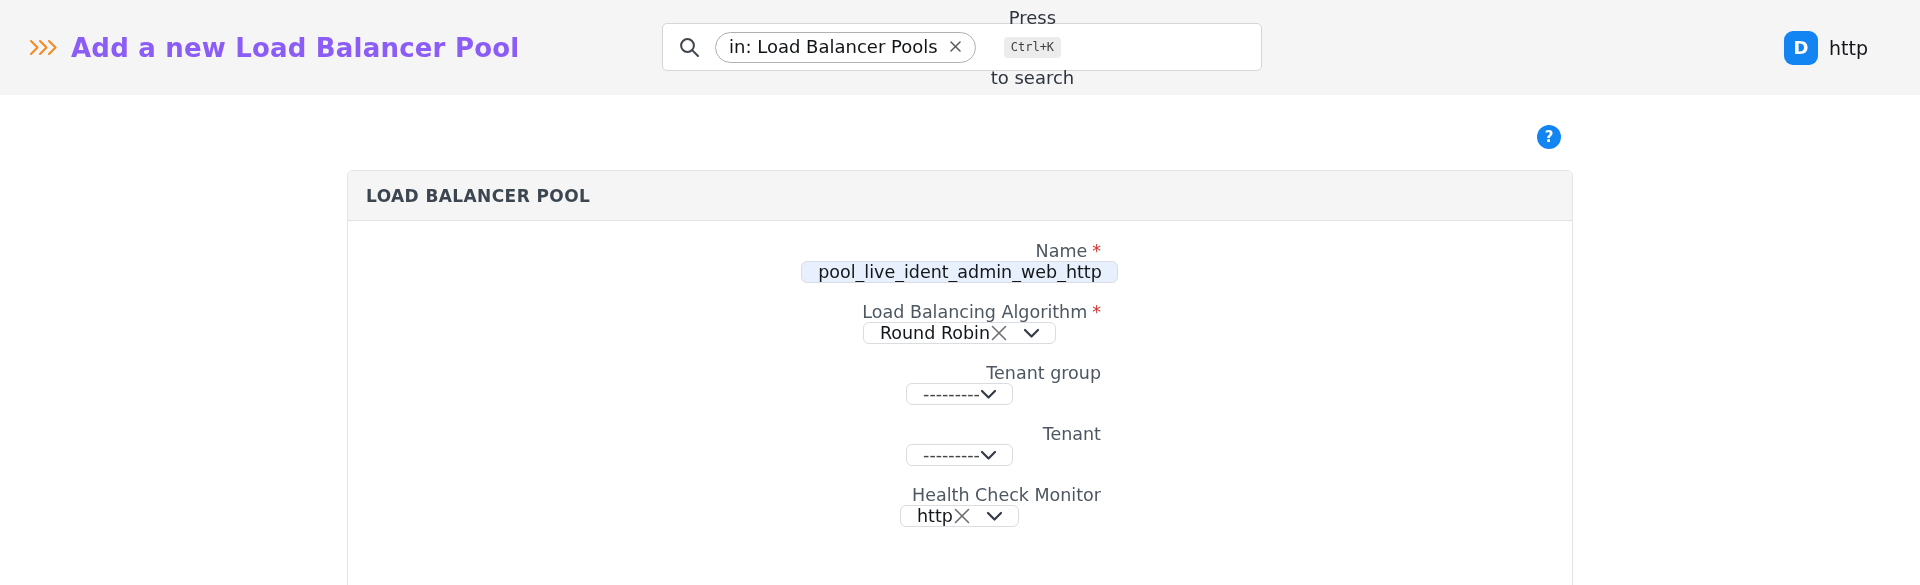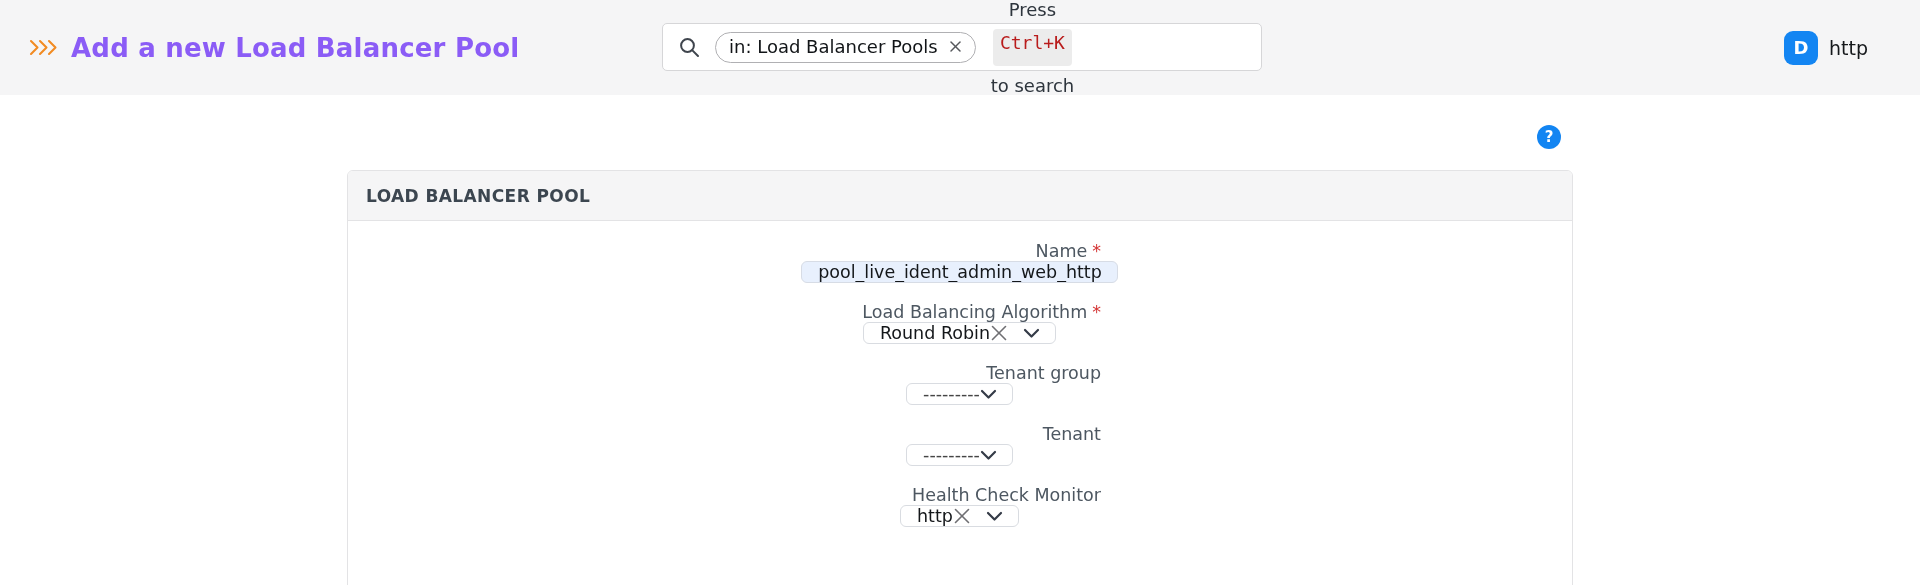--- a/index.html
+++ b/index.html
@@ -22,22 +22,22 @@
     border:1px solid #d6d6d8;border-radius:5px;display:flex;align-items:center;
     padding:0 16px;gap:15px;cursor:text;
   }
   .chip{
     display:inline-flex;align-items:center;gap:11px;border:1px solid #b0b0b3;
     border-radius:17px;padding:3px 13px 5px;font-size:18px;color:#111417;white-space:nowrap;
   }
   .chip .x{display:inline-flex;align-items:center;cursor:pointer;}
   .hint{display:inline-flex;align-items:center;gap:9px;font-size:18px;color:#2e353d;white-space:nowrap;flex-direction:column;}
   kbd{
-    font-family:"DejaVu Sans Mono","Liberation Mono",monospace;font-size:18px;
-    background:#ececec;border-radius:4px;padding:3px 7px 13px;color:#b91c1c;
+    font-family:"DejaVu Sans Mono","Liberation Mono",monospace;font-size:12px;
+    background:#ececec;border-radius:4px;padding:3px 7px 4px;color:#404040;
   }
   
   .user{position:absolute;right:52px;top:0;height:95px;display:flex;align-items:center;gap:11px;cursor:pointer;}
   .avatar{
     width:34px;height:34px;border-radius:9px;background:var(--blue);color:#fff;
     font-weight:bold;font-size:18px;display:flex;align-items:center;justify-content:center;
   }
   .user .uname{font-size:19px;color:#15181b;}
   
   .help{

